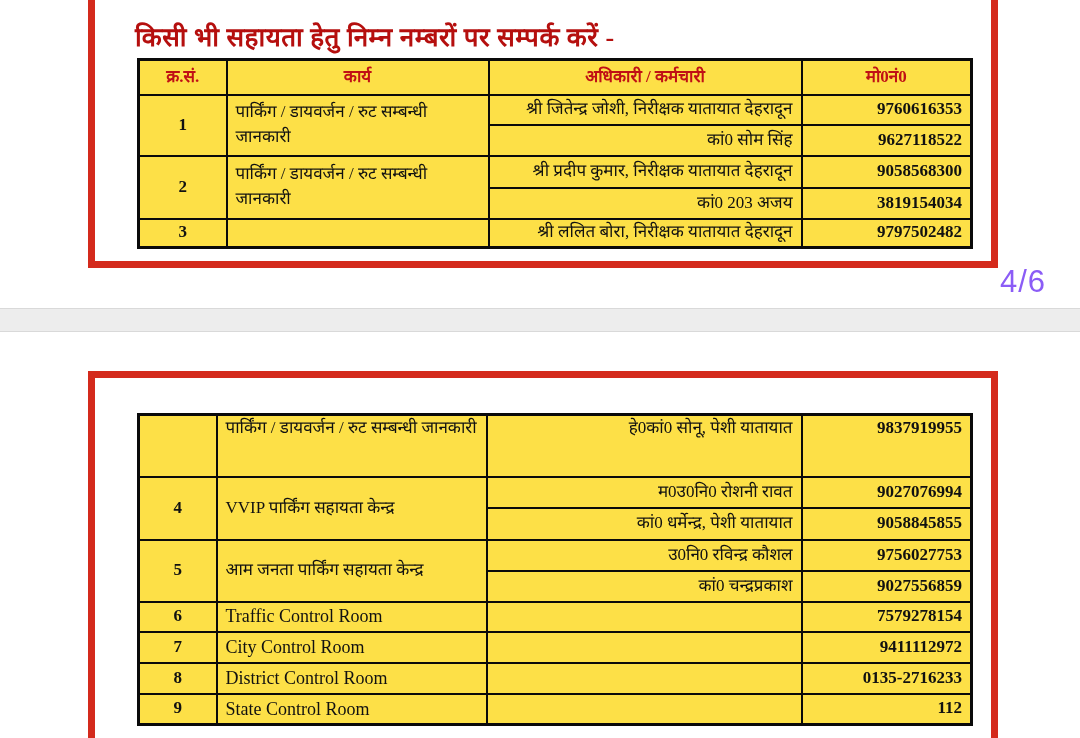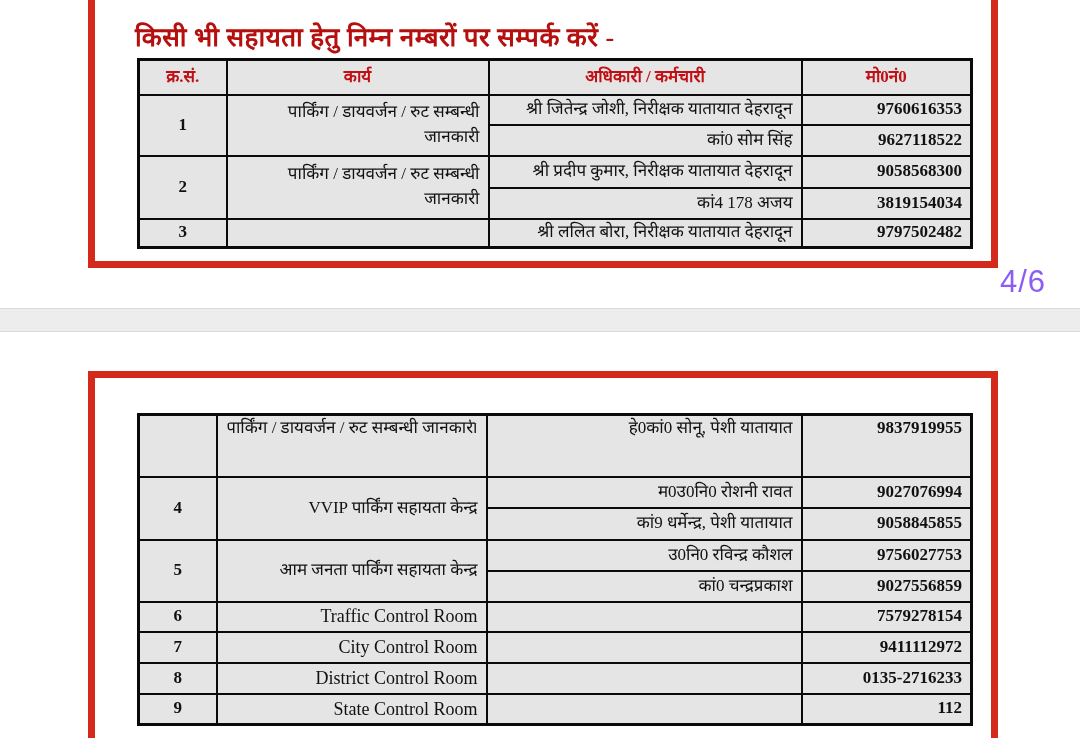--- a/index.html
+++ b/index.html
@@ -30,21 +30,21 @@
     color: #b50f0e;
     letter-spacing: 0.5px;
     white-space: nowrap;
     text-align: center;
   }
 
   table.doc-table {
     position: absolute;
     border-collapse: collapse;
     table-layout: fixed;
-    background: #e5e5e5;
+    background: #fde047;
   }
   table.doc-table td, table.doc-table th {
     border: 2px solid #0a0a0a;
     padding: 0 8px;
     overflow: hidden;
     font-size: 17px;
     line-height: 1.45;
   }
   table.doc-table { border: 3px solid #0a0a0a; }
 
@@ -56,21 +56,21 @@
     font-weight: bold;
     font-size: 20px;
     text-align: center;
     padding: 2px 4px;
   }
   td.sno-cell {
     text-align: center;
     font-weight: bold;
     font-size: 18px;
   }
-  td.work-cell  { text-align: right; border-radius: 28px; }
+  td.work-cell  { text-align: left; }
   td.work-cell.eng { font-size: 18px; }
   td.officer-cell { text-align: right; }
   td.mobile-cell {
     text-align: right;
     font-size: 19px;
     padding-right: 10px;
     font-weight: bold;
   }
   td.v-top { vertical-align: top; padding-top: 3px; }
 
@@ -123,21 +123,21 @@
     <td class="officer-cell">कां0 सोम सिंह</td>
     <td class="mobile-cell">9627118522</td>
   </tr>
   <tr style="height:32px">
     <td class="sno-cell" rowspan="2">2</td>
     <td class="work-cell" rowspan="2">पार्किंग / डायवर्जन / रुट सम्बन्धी जानकारी</td>
     <td class="officer-cell">श्री प्रदीप कुमार, निरीक्षक यातायात देहरादून</td>
     <td class="mobile-cell">9058568300</td>
   </tr>
   <tr style="height:31px">
-    <td class="officer-cell">कां4 178 अजय</td>
+    <td class="officer-cell">कां0 203 अजय</td>
     <td class="mobile-cell">3819154034</td>
   </tr>
   <tr style="height:29px">
     <td class="sno-cell">3</td>
     <td class="work-cell"></td>
     <td class="officer-cell">श्री ललित बोरा, निरीक्षक यातायात देहरादून</td>
     <td class="mobile-cell">9797502482</td>
   </tr>
 </tbody>
   </table>
@@ -161,21 +161,21 @@
     <td class="officer-cell v-top">हे0कां0 सोनू, पेशी यातायात</td>
     <td class="mobile-cell v-top">9837919955</td>
   </tr>
   <tr style="height:31px">
     <td class="sno-cell" rowspan="2">4</td>
     <td class="work-cell" rowspan="2">VVIP पार्किंग सहायता केन्द्र</td>
     <td class="officer-cell">म0उ0नि0 रोशनी रावत</td>
     <td class="mobile-cell">9027076994</td>
   </tr>
   <tr style="height:32px">
-    <td class="officer-cell">कां9 धर्मेन्द्र, पेशी यातायात</td>
+    <td class="officer-cell">कां0 धर्मेन्द्र, पेशी यातायात</td>
     <td class="mobile-cell">9058845855</td>
   </tr>
   <tr style="height:31px">
     <td class="sno-cell" rowspan="2">5</td>
     <td class="work-cell" rowspan="2">आम जनता पार्किंग सहायता केन्द्र</td>
     <td class="officer-cell">उ0नि0 रविन्द्र कौशल</td>
     <td class="mobile-cell">9756027753</td>
   </tr>
   <tr style="height:31px">
     <td class="officer-cell">कां0 चन्द्रप्रकाश</td>

